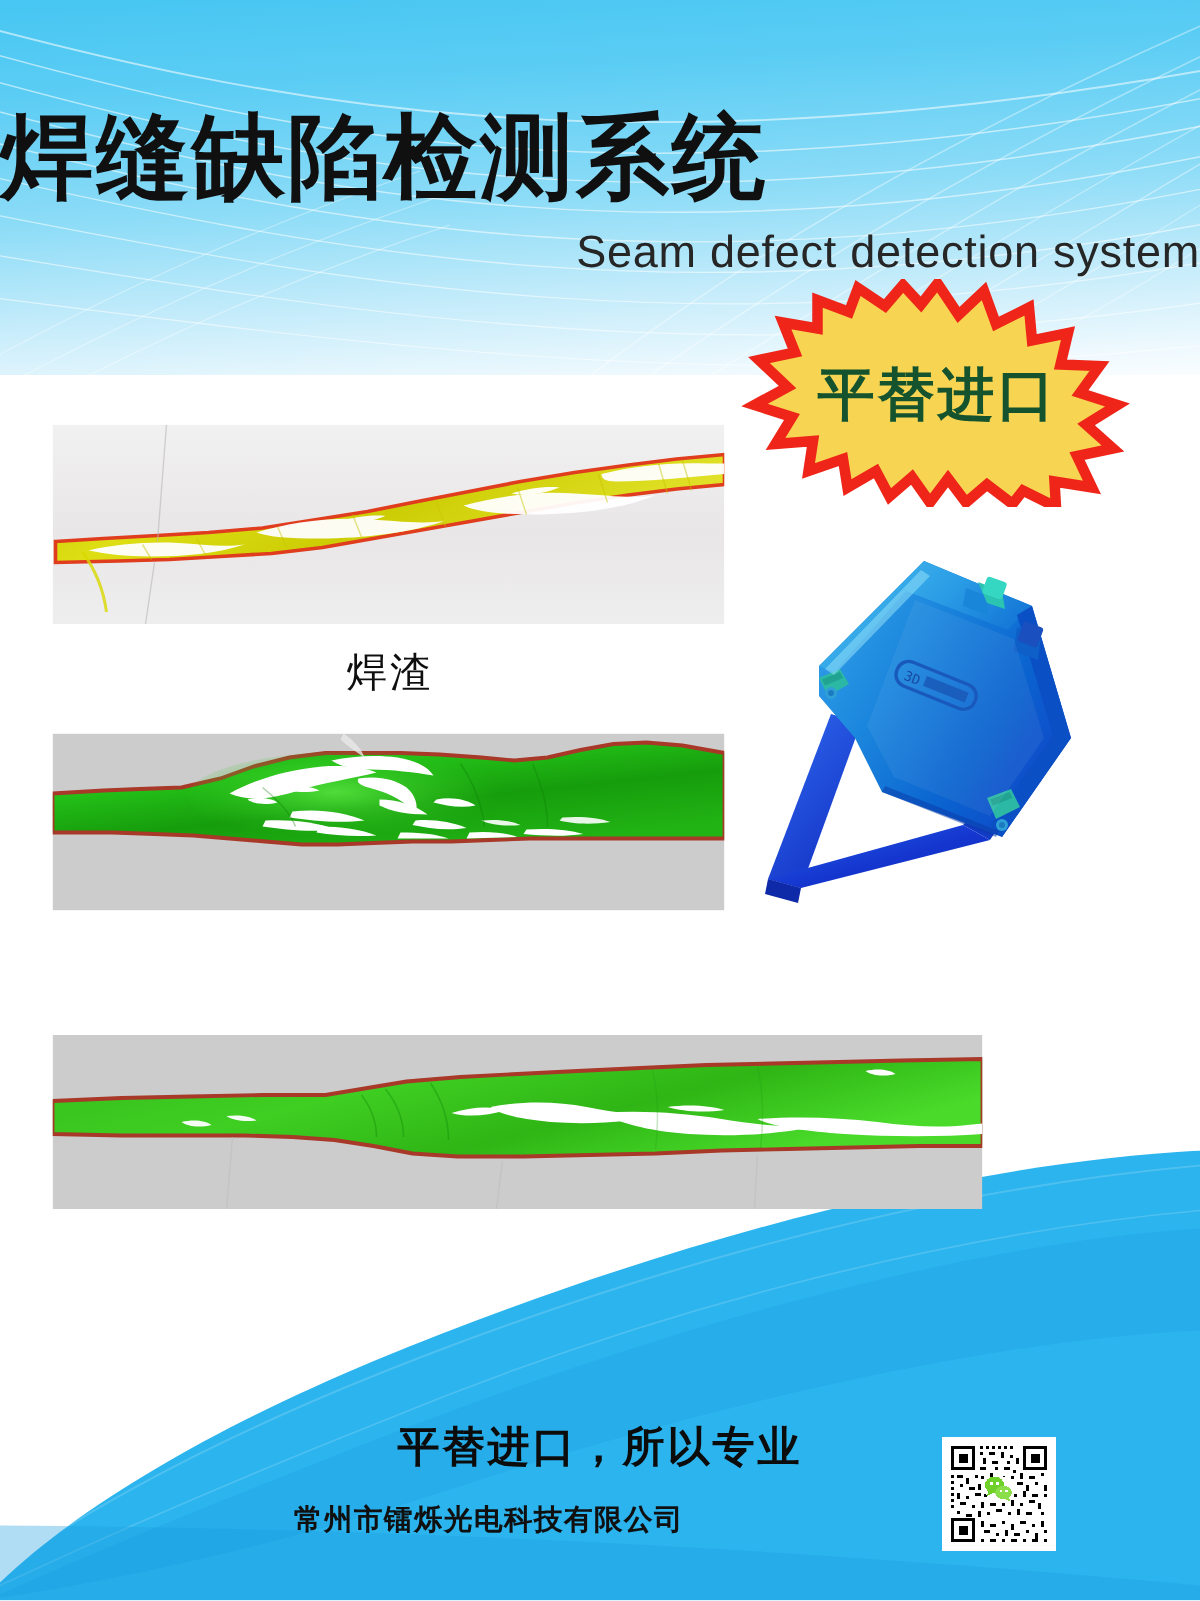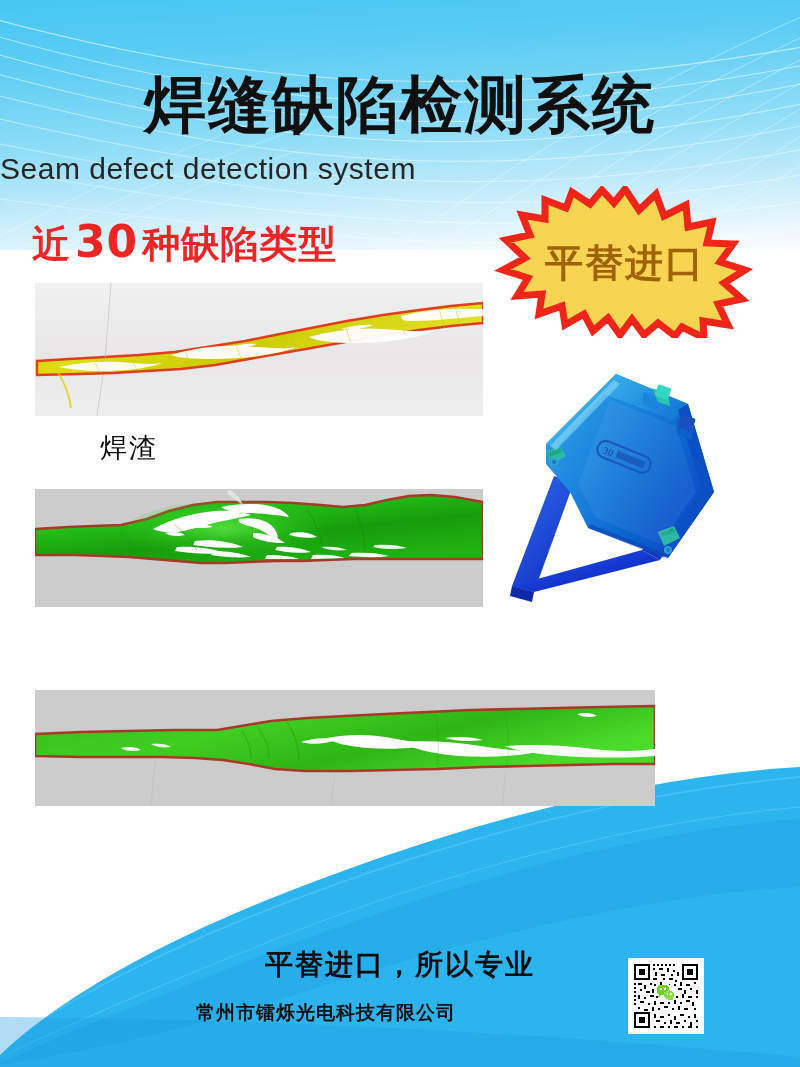--- a/index.html
+++ b/index.html
@@ -17,51 +17,51 @@
   }
   .bg-top-svg, .bg-bottom-svg { position:absolute; left:0; }
   .bg-top-svg { top:0; }
   .bg-bottom-svg { bottom:0; }
   .bg-white-mid {
     position:absolute; left:0; top:250px; width:800px; height:620px; background:#ffffff;
   }
 
   
   .title {
-    position:absolute; left:0; top:72px; width:800px; text-align:center;
+    position:absolute; left:0; top:72px; width:800px; text-align:left;
     font-size:62px; font-weight:bold; color:#101010; letter-spacing:2px;
     font-family:"DejaVu Sans", "Liberation Sans", sans-serif;
     line-height:1.05; white-space:nowrap;
   }
   .subtitle {
-    position:absolute; left:0; top:152px; width:800px; text-align:left;
+    position:absolute; left:0; top:152px; width:800px; text-align:right;
     font-size:30px; color:#262626; letter-spacing:0.5px;
     font-family:"Liberation Sans", sans-serif; white-space:nowrap;
   }
   .redline {
     position:absolute; left:32px; top:216px;
     font-size:38px; font-weight:bold; color:#ef2525; letter-spacing:1px;
     font-family:"DejaVu Sans", "Liberation Sans", sans-serif; white-space:nowrap;
   }
   .redline .num { font-size:44px; padding:0 4px; }
 
   
   .badge { position:absolute; left:492px; top:186px; width:266px; height:152px; }
   .badge-text {
     position:absolute; inset:0; display:flex; align-items:center; justify-content:center;
-    font-size:38px; font-weight:bold; color:#a16207; letter-spacing:2px;
+    font-size:38px; font-weight:bold; color:#14532d; letter-spacing:2px;
     font-family:"DejaVu Sans","Liberation Sans",sans-serif;
     padding-top:2px; box-sizing:border-box;
   }
 
   
   .panel { position:absolute; overflow:hidden; }
   .panel svg { display:block; }
   .caption {
-    position:absolute; text-align:left;
+    position:absolute; text-align:center;
     font-size:27px; color:#0f0f0f; letter-spacing:2px;
     font-family:"DejaVu Sans","Liberation Sans",sans-serif; white-space:nowrap;
   }
 
   
   .device { position:absolute; left:492px; top:352px; width:230px; height:262px; }
 
   
   .tagline {
     position:absolute; left:0; top:946px; width:800px; text-align:center;
@@ -118,23 +118,20 @@
     <g stroke="#ffffff" fill="none" opacity="0.16">
       <path d="M800,10 C600,28 400,88 230,158 C120,204 40,250 0,282" stroke-width="1.4"></path>
       <path d="M800,40 C620,56 420,112 256,180 C150,222 60,262 0,290" stroke-width="1.1"></path>
     </g>
     <path d="M0,300 L800,300 L800,290 C560,268 300,252 0,250 Z" fill="#1d9fe0" opacity="0.35"></path>
   </svg>
 
   <div class="title">焊缝缺陷检测系统</div>
   <div class="subtitle">Seam defect detection system</div>
 
-  <div class="redline">
-    <span>近</span><span class="num">30</span><span>种缺陷类型</span>
-  </div>
 
   <div class="badge">
     <svg width="266" height="152" viewBox="0 0 266 152">
       <polygon points="133,3 147,24 164,8 172,30 194,19 196,41 220,36 215,57 241,58 228,76 253,84 232,97 250,113 226,118 236,139 211,135 212,152 190,141 183,150 166,137 152,149 140,133 128,149 116,132 101,145 92,128 73,139 70,120 47,128 50,108 25,110 36,92 11,84 33,72 14,54 38,49 30,29 53,33 53,14 74,22 80,6 98,18 110,4 122,17" fill="#f7d451" stroke="#ee2518" stroke-width="7" stroke-linejoin="miter"></polygon>
     </svg>
     <div class="badge-text">平替进口</div>
   </div>
 
   <div class="panel" style="left:35px; top:283px; width:448px; height:133px;">
     <svg width="448" height="133" viewBox="0 0 448 133">

